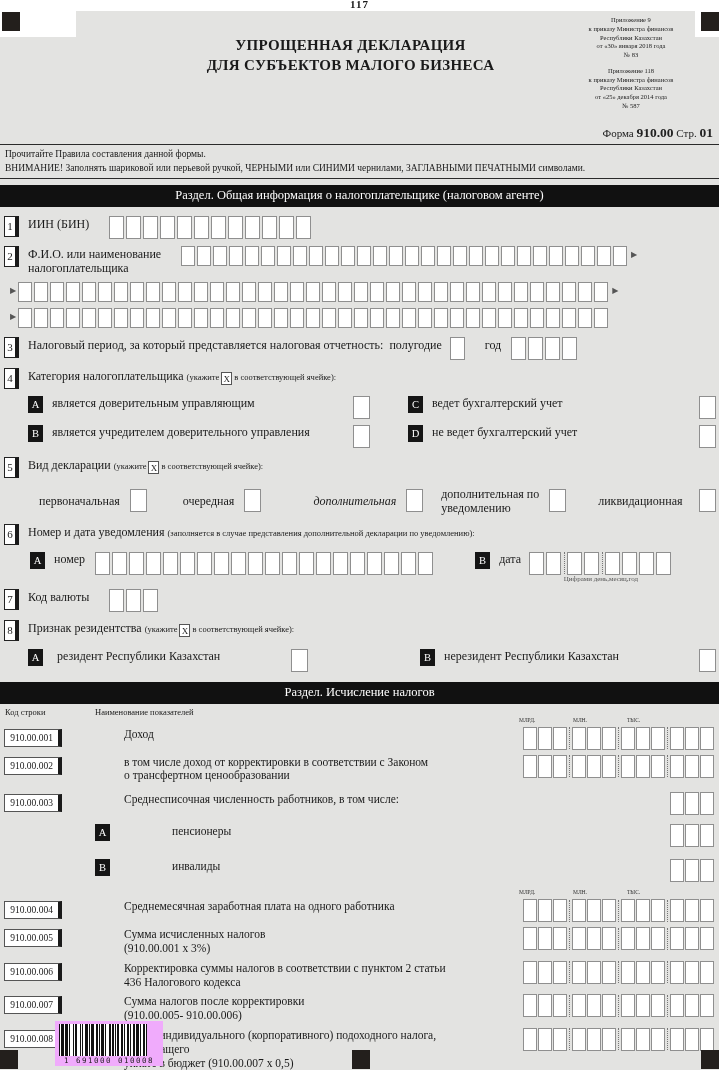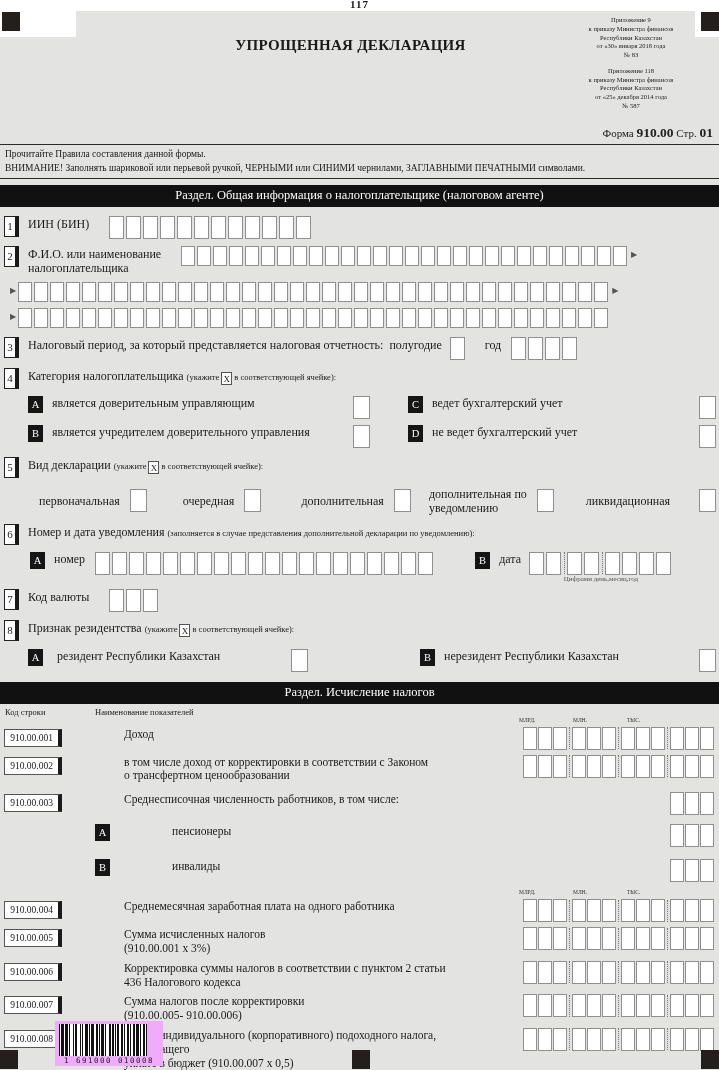--- a/index.html
+++ b/index.html
@@ -72,20 +72,21 @@
     <div class="corner" style="left:2px;top:1px;"></div>
     <div class="corner" style="right:0;top:1px;"></div>
     <div class="corner" style="left:0;bottom:1px;"></div>
     <div class="corner" style="left:352px;bottom:1px;"></div>
     <div class="corner" style="right:0;bottom:1px;"></div>
 
     <div class="hdr">
       <div class="hdr-left"></div>
       <div class="hdr-center">
         <div class="title">УПРОЩЕННАЯ ДЕКЛАРАЦИЯ</div>
+        <div class="title">ДЛЯ СУБЪЕКТОВ  МАЛОГО БИЗНЕСА</div>
       </div>
       <div class="hdr-right">
         <div class="appendix">
           <div>Приложение 9</div>
           <div>к приказу Министра финансов</div>
           <div>Республики Казахстан</div>
           <div>от «30» января 2018 года</div>
           <div>№ 83</div>
         </div>
         <div class="appendix">
@@ -305,21 +306,21 @@
         <span class="hint">
           <span>(укажите</span><span class="xbox">X</span><span>в соответствующей ячейке):</span>
         </span>
       </div>
     </div>
     <div class="item" style="margin-top:8px;padding-left:30px;align-items:center;">
       <div class="ilabel">первоначальная</div>
       <div class="chk" style="margin-left:10px;"></div>
       <div class="ilabel" style="padding-left:36px;">очередная</div>
       <div class="chk" style="margin-left:10px;"></div>
-      <div class="ilabel" style="padding-left:40px;">дополнительная</div>
+      <div class="ilabel" style="padding-left:52px;font-style:italic;">дополнительная</div>
       <div class="chk" style="margin-left:10px;"></div>
       <div class="ilabel" style="padding-left:18px;">
         <div>дополнительная по</div>
         <div>уведомлению</div>
       </div>
       <div class="chk" style="margin-left:10px;"></div>
       <div class="ilabel" style="padding-left:32px;">ликвидационная</div>
       <div class="chk" style="margin-left:auto;margin-right:3px;"></div>
     </div>
 

